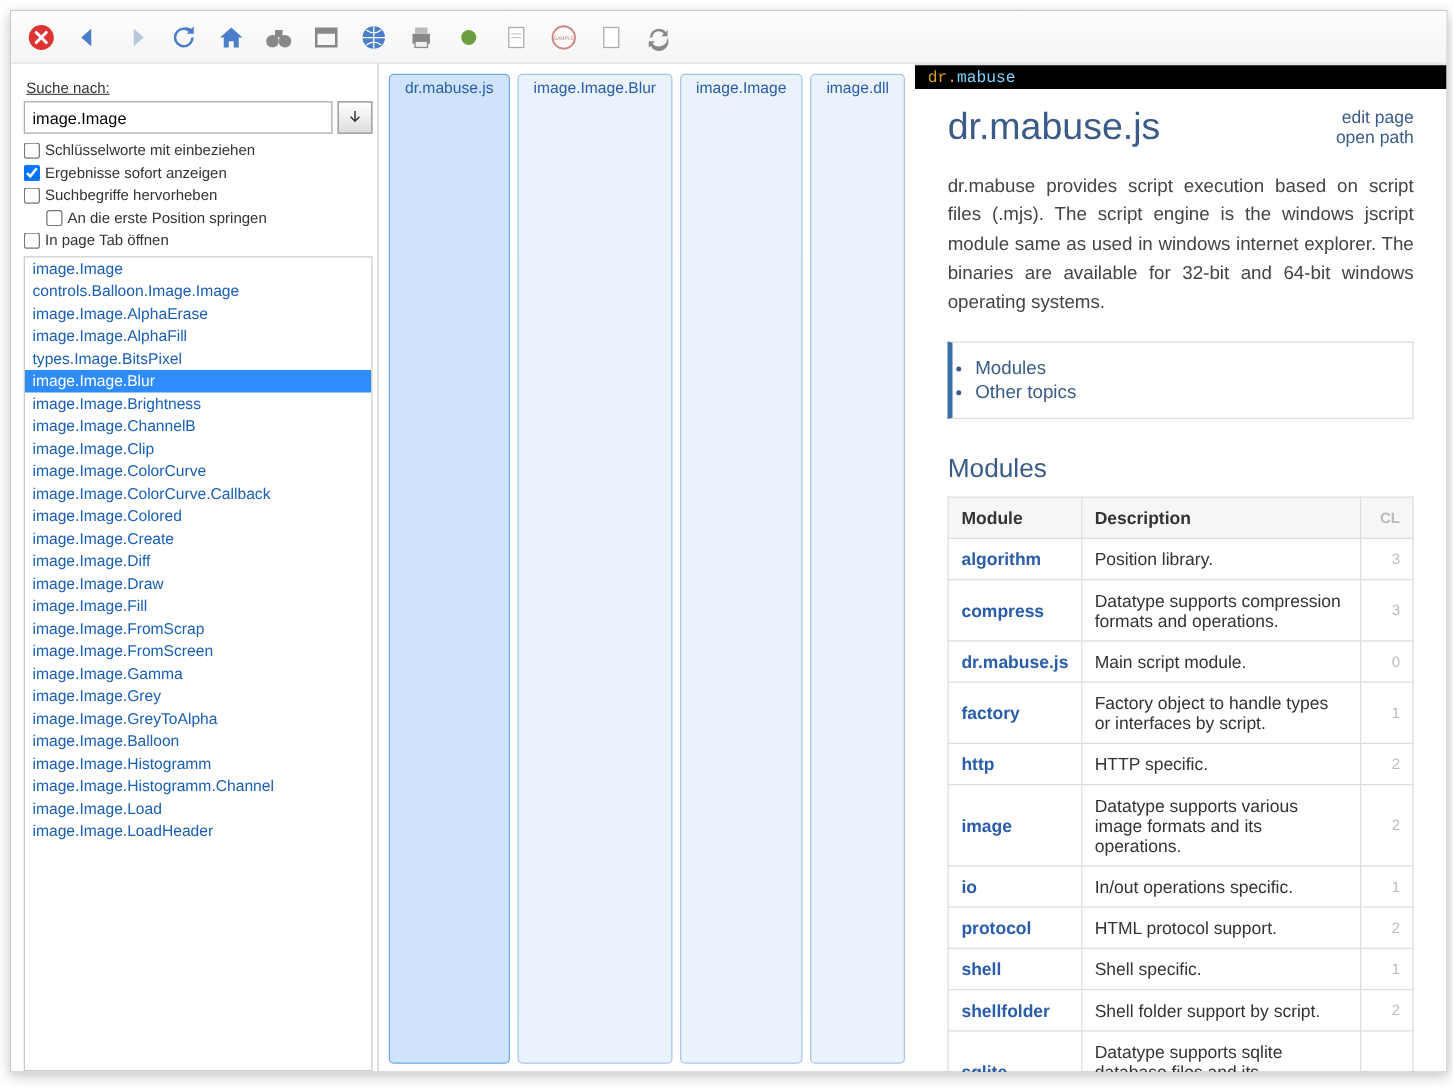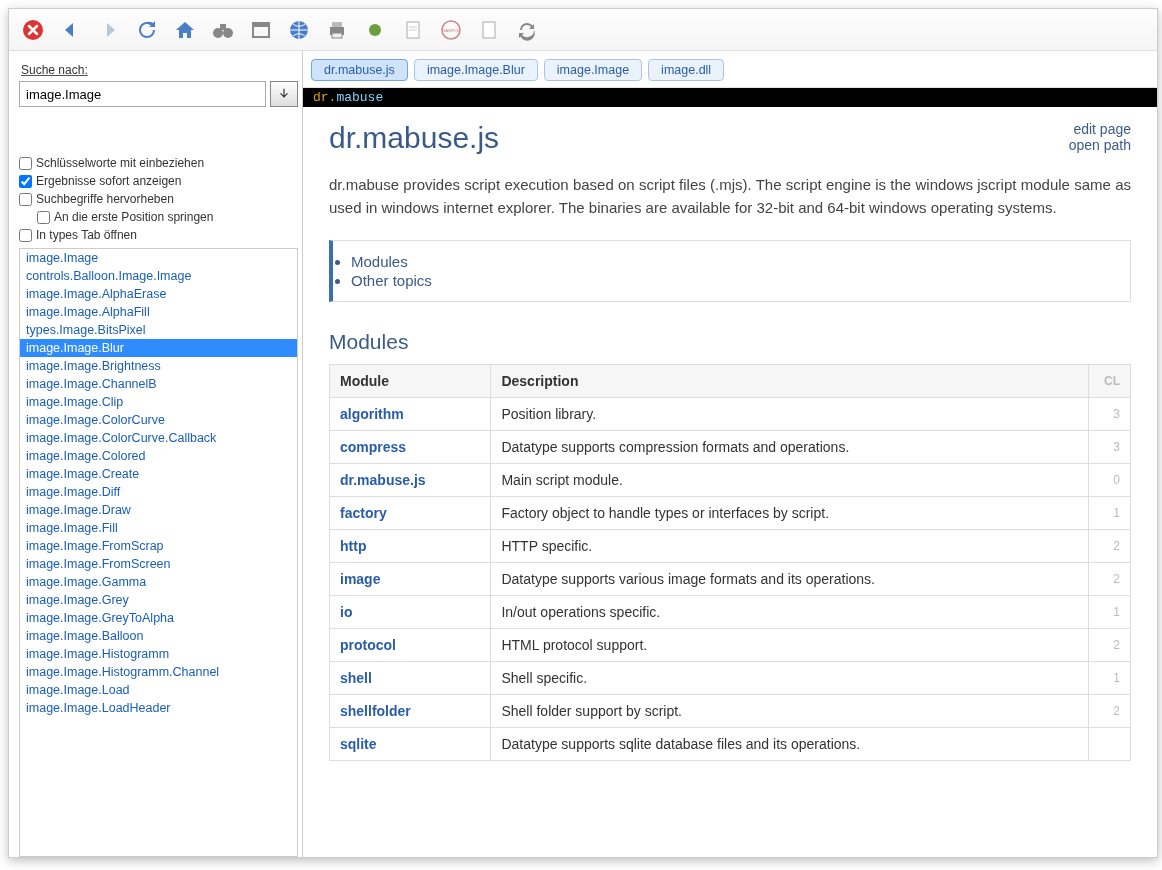--- a/index.html
+++ b/index.html
@@ -7,27 +7,27 @@
 .window { width: 1150px; height: 850px; margin: 8px; border: 1px solid #ccc; background: #fff; box-shadow: 0 3px 10px rgba(0,0,0,0.25); display: flex; flex-direction: column; }
 .toolbar { height: 42px; display: flex; align-items: center; padding: 4px 8px; gap: 6px; background: linear-gradient(#fdfdfd,#f5f5f5); border-bottom: 1px solid #e0e0e0; }
 .tbtn { width: 32px; height: 32px; display: flex; align-items: center; justify-content: center; border-radius: 3px; cursor: pointer; }
 .tbtn svg { width: 24px; height: 24px; }
 .main { flex: 1; display: flex; overflow: hidden; }
 .sidebar { width: 294px; border-right: 1px solid #ccc; display: flex; flex-direction: column; padding: 6px 4px 0 10px; background:#fff; }
 .search-label { font-size: 12px; margin: 6px 0 4px 2px; text-decoration: underline; text-decoration-color:#555; }
 .search-row { display: flex; gap: 4px; margin-bottom: 6px; }
 .search-input { flex:1; height:26px; border:1px solid #aaa; padding:2px 6px; font-size:13px; }
 .go-btn { width:28px; height:26px; border:1px solid #888; background:linear-gradient(#fff,#ddd); display:flex; align-items:center; justify-content:center; cursor:pointer; }
-.opts { display:flex; flex-direction:column; gap:4px; margin-bottom:6px; font-size:12px;margin-top:43px; }
+.opts { display:flex; flex-direction:column; gap:4px; margin-bottom:6px; font-size:12px; }
 .opts label { display:flex; align-items:center; gap:4px; }
 .opts .indent { margin-left:18px; }
 .results { flex:1; border:1px solid #ccc; overflow-y:scroll; background:#fff; position:relative; }
 .result-item { padding:2px 6px; color:#1a5fb4; font-size:12.5px; cursor:pointer; white-space:nowrap; }
 .result-item.selected { background:#2f8cff; color:#fff; }
-.content { flex:1; display:flex; flex-direction:column; overflow:hidden; }
+.content { flex:1; display:flex; overflow:hidden; }
 .tabs { display:flex; gap:6px; padding:8px 8px 6px 8px; background:#fff; }
 .tab { padding:3px 12px; border:1px solid #a8c5e8; border-radius:4px; background:#eaf2fc; color:#2a5da8; font-size:12.5px; cursor:pointer; }
 .tab.active { background:#cfe4fb; border-color:#6fa8e8; font-weight:500; }
 .page-wrap { flex:1; overflow-y:scroll; border-top:1px solid #e4e4e4; }
 .blackbar { background:#000; color:#d4a017; font-family:"Courier New",monospace; font-size:13px; padding:2px 10px; }
 .blackbar .mab { color:#7dd3fc; }
 .page-body { padding:14px 26px 24px 26px; }
 .page-head { display:flex; justify-content:space-between; align-items:flex-start; margin-bottom:18px; }
 .page-title { font-size:30px; color:#3a5b87; font-weight:400; }
 .page-links { text-align:right; font-size:14px; color:#3a5b87; }
@@ -153,21 +153,21 @@
         <label>
             <input type="checkbox" style="">
             <span>Suchbegriffe hervorheben</span>
           </label>
         <label class="indent">
             <input type="checkbox" style="">
             <span>An die erste Position springen</span>
           </label>
         <label>
             <input type="checkbox" style="">
-            <span>In types Tab öffnen</span>
+            <span>In page Tab öffnen</span>
           </label>
       </div>
       <div class="results" id="results-list">
           <div class="result-item">image.Image</div>
           <div class="result-item">controls.Balloon.Image.Image</div>
           <div class="result-item">image.Image.AlphaErase</div>
           <div class="result-item">image.Image.AlphaFill</div>
           <div class="result-item">types.Image.BitsPixel</div>
           <div class="result-item selected">image.Image.Blur</div>
           <div class="result-item">image.Image.Brightness</div>

